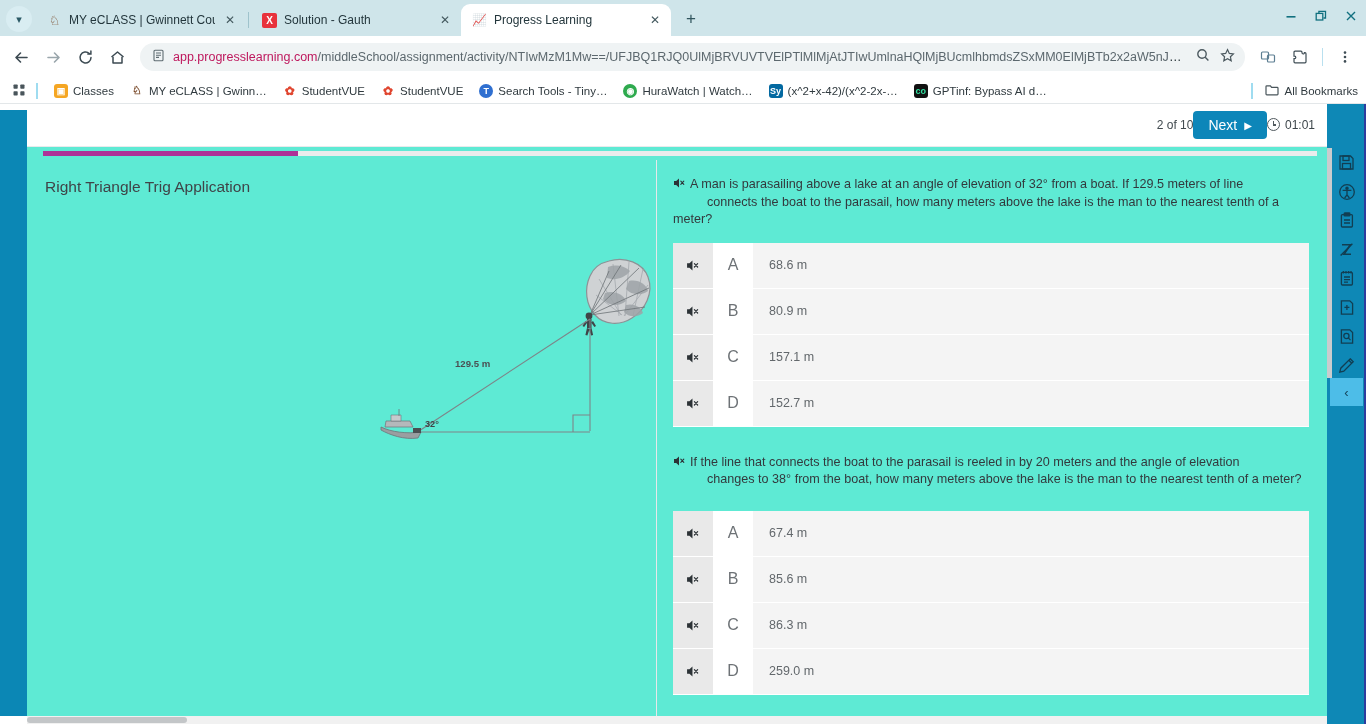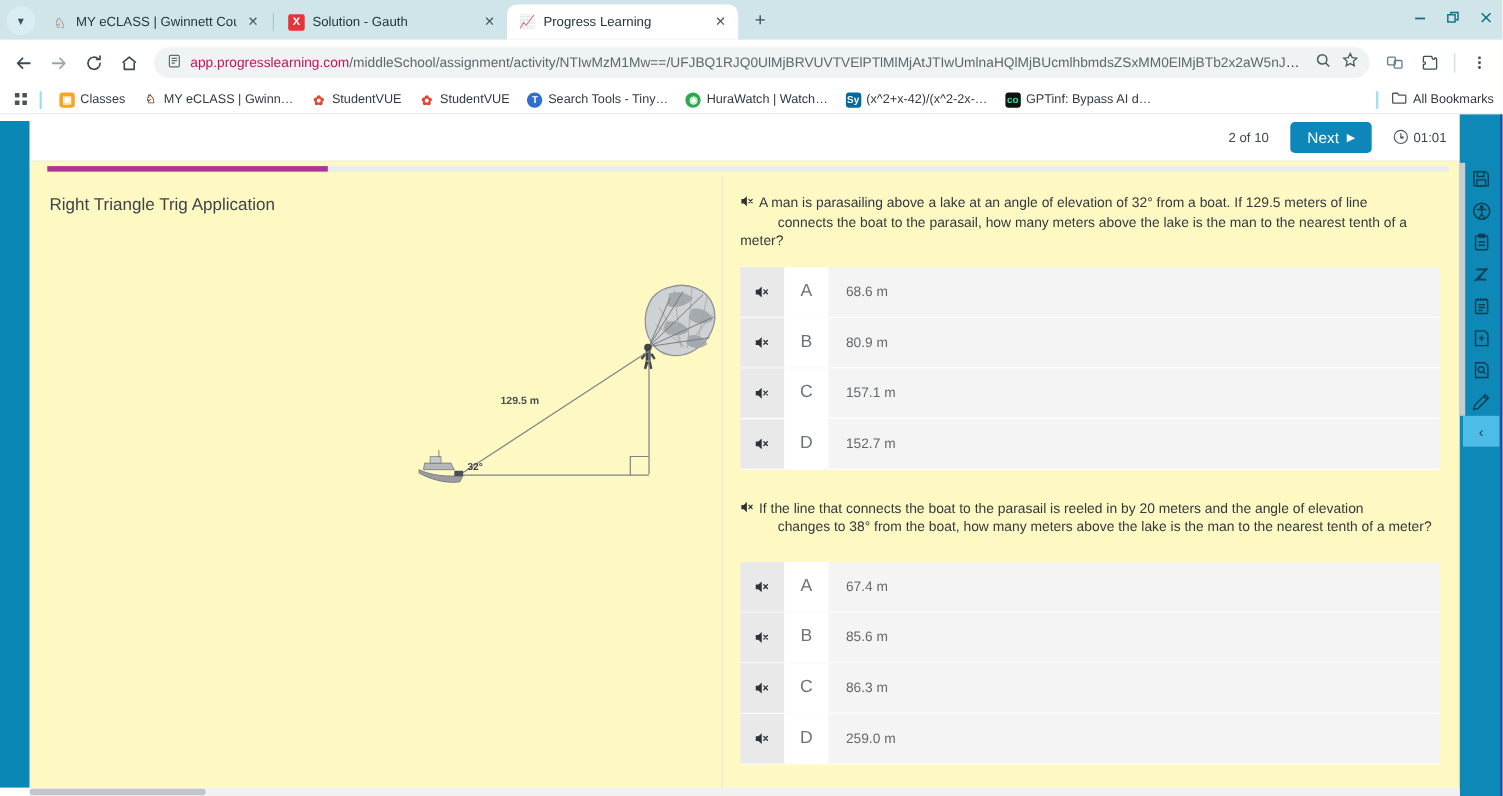--- a/index.html
+++ b/index.html
@@ -126,21 +126,21 @@
   }
   .right-rail {
     position: absolute; right: 0; top: 0; width: 39px; bottom: 0;
     background: #0e88b6; border-right: 2px solid #2d3d9e;
   }
 
   .topbar {
     position: absolute; left: 27px; top: 0; right: 39px; height: 42px;
     background: #ffffff;
     display: flex; align-items: center; justify-content: flex-end;
-    gap: 20px; padding-right: 12px;
+    gap: 0; padding-right: 12px;
     font-size: 12px; color: #3a4348;
   }
   .counter { font-size: 12px; color: #414a4f; }
   .next-btn {
     background: #0d86b9; color: #ffffff;
     border: none; border-radius: 4px;
     height: 28px; padding: 0 15px;
     font-size: 14px; font-family: "Liberation Sans", sans-serif;
     display: flex; align-items: center; gap: 7px;
   }
@@ -162,21 +162,21 @@
   .pause-btn {
     position: absolute; right: 4px; top: 4px;
     width: 31px; height: 32px; background: #4dbde8;
     display: flex; align-items: center; justify-content: center;
     gap: 3px; border: none;
   }
   .pause-btn i { width: 4px; height: 13px; background: #14506b; display: block; }
 
   .content-card {
     position: absolute; left: 27px; top: 42px; right: 39px; bottom: 8px;
-    background: #fef9c3; border-top: 1px solid #e8eaec;
+    background: #5eead4; border-top: 1px solid #e8eaec;
   }
 
   .progress-track {
     position: absolute; left: 16px; top: 4px; right: 10px; height: 5px;
     background: #e9ecec;
   }
   .progress-fill { height: 100%; background: #ad3397; }
 
   .split { position: absolute; left: 0; top: 13px; right: 0; bottom: 0; display: flex; }
   .left-pane {

